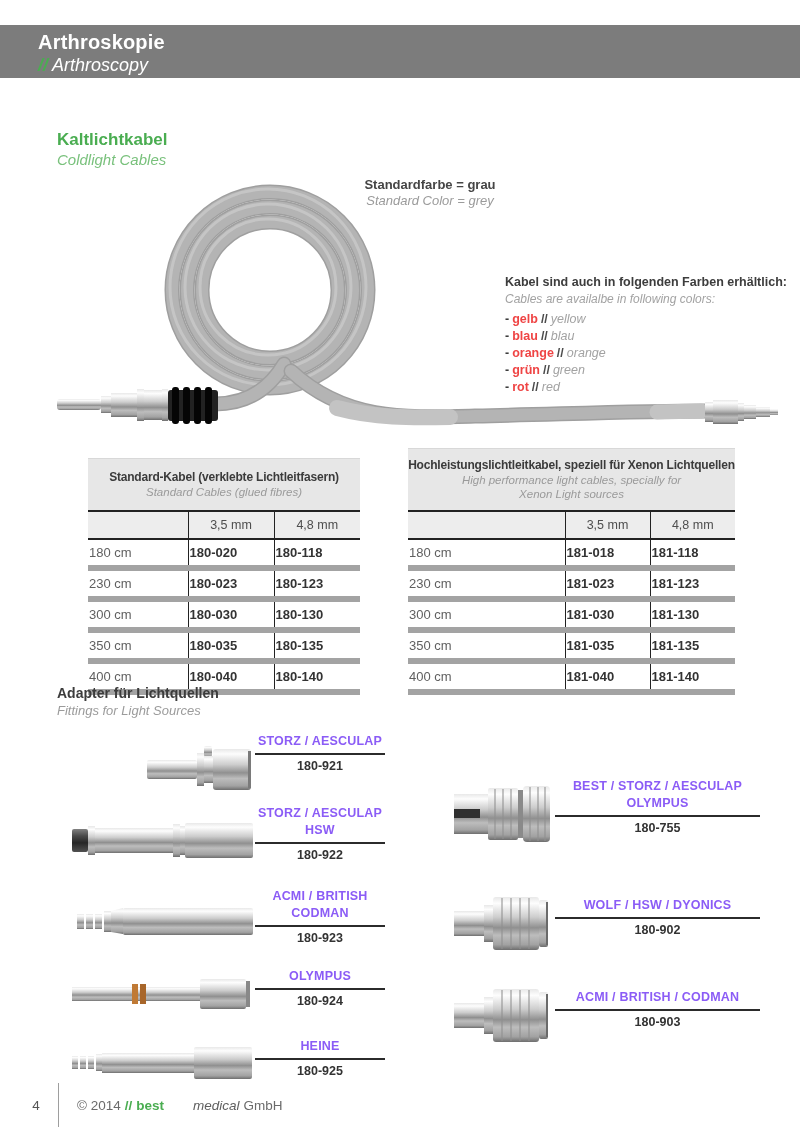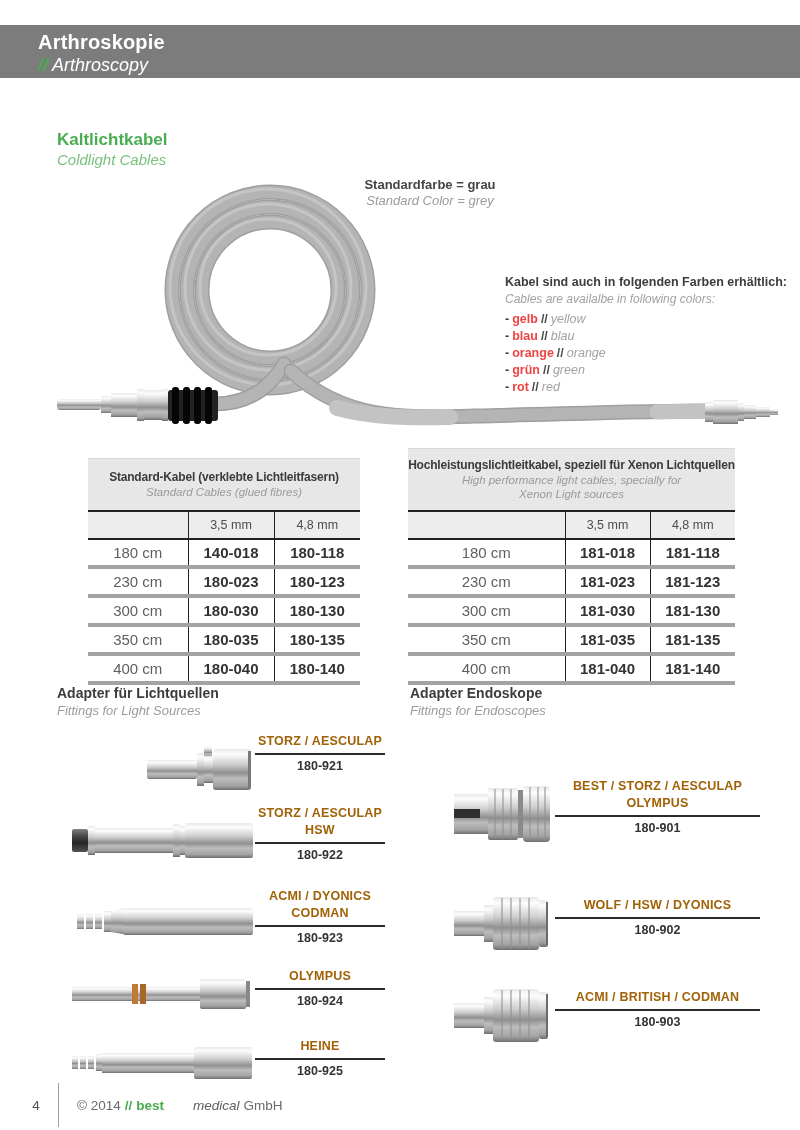--- a/index.html
+++ b/index.html
@@ -40,43 +40,43 @@
   .tbl-xenon{left:408px;top:448px;width:327px;}
   .tblhead{background:#e7e7e7;border-top:1px solid #d8d8d8;border-bottom:2px solid #222;
            text-align:center;box-sizing:border-box;display:flex;flex-direction:column;justify-content:center;}
   .tbl-standard .tblhead{height:54px;}
   .tbl-xenon .tblhead{height:64px;}
   .tbl-title-de{font-weight:bold;font-size:12px;color:#3b3b3b;line-height:15px;white-space:nowrap;letter-spacing:-.2px;}
   .tbl-title-en{font-style:italic;font-size:11.5px;color:#9a9a9a;line-height:14px;}
   table.spec{border-collapse:collapse;width:100%;table-layout:fixed;}
   table.spec th{background:#ededed;font-weight:normal;color:#4e4e4e;height:24px;
                 font-size:12.5px;border-bottom:2px solid #222;text-align:center;margin-left:31px;}
-  table.spec td{background:#fff;height:23px;font-size:15px;color:#5f5f5f;
-                text-align:center;border-bottom:4px solid #a3a3a3;}
+  table.spec td{background:#fff;height:23px;font-size:13px;color:#5f5f5f;
+                border-bottom:6px solid #a3a3a3;}
   table.spec td.code{font-weight:bold;color:#333;}
   table.spec th + th, table.spec td + td{border-left:1px solid #222;}
 
   
   .adapt-head{position:absolute;}
   .ah-light{left:57px;top:684px;}
   .ah-endo{left:410px;top:684px;}
   .ah-de{font-weight:bold;font-size:14px;color:#3c3c3c;line-height:18px;}
   .ah-en{font-style:italic;font-size:13px;color:#9b9b9b;line-height:17px;}
 
   .prod-col{position:absolute;}
   .pc-light{left:60px;top:727px;width:328px;height:390px;}
   .pc-endo{left:440px;top:772px;width:322px;height:300px;}
   .prod{position:absolute;display:flex;align-items:flex-start;}
   .prod-img{flex:none;display:flex;justify-content:flex-end;}
   .pc-light .prod-img{width:195px;}
   .pc-endo .prod-img{width:115px;justify-content:flex-start;padding-left:12px;box-sizing:border-box;}
   .prod-txt{flex:none;text-align:center;}
   .pc-light .prod-txt{width:130px;}
   .pc-endo .prod-txt{width:205px;}
-  .plabel{font-weight:bold;font-size:12.5px;color:#a16207;line-height:17px;letter-spacing:.2px;}
+  .plabel{font-weight:bold;font-size:12.5px;color:#8b5cf6;line-height:17px;letter-spacing:.2px;}
   .pline{border-bottom:2px solid #2b2b2b;margin-top:3px;}
   .pcode{font-weight:bold;font-size:12.5px;color:#333;margin-top:4px;}
 
   
   .footer{position:absolute;left:0;top:1080px;width:800px;height:50px;display:flex;align-items:center;}
   .pageno{font-size:13.5px;color:#555;margin-left:24px;width:24px;text-align:center;}
   .vrule{width:1px;height:44px;background:#9e9e9e;margin:0 18px 0 10px;}
   .copy{font-size:13.5px;color:#6b6b6b;}
   .copy span{margin-right:4px;}
   .copy .green{color:var(--accent-green,#4aad51);font-weight:bold;}
@@ -207,21 +207,21 @@
       <thead>
         <tr>
           <th></th>
           <th>3,5 mm</th>
           <th>4,8 mm</th>
         </tr>
       </thead>
       <tbody>
         <tr>
             <td>180 cm</td>
-            <td class="code">140-018</td>
+            <td class="code">180-020</td>
             <td class="code">180-118</td>
           </tr>
         <tr>
             <td>230 cm</td>
             <td class="code">180-023</td>
             <td class="code">180-123</td>
           </tr>
         <tr>
             <td>300 cm</td>
             <td class="code">180-030</td>
@@ -287,24 +287,20 @@
             <td class="code">181-140</td>
           </tr>
       </tbody>
     </table>
   </div>
 
   <div class="adapt-head ah-light">
     <div class="ah-de">Adapter für Lichtquellen</div>
     <div class="ah-en">Fittings for Light Sources</div>
   </div>
-  <div class="adapt-head ah-endo">
-    <div class="ah-de">Adapter Endoskope</div>
-    <div class="ah-en">Fittings for Endoscopes</div>
-  </div>
 
   <div class="prod-col pc-light">
 
     <div class="prod" style="top:6px">
       <div class="prod-img">
         <svg viewBox="0 0 110 56" width="110" height="56" style="margin-top:8px">
           <rect x="2" y="19" width="50" height="19" rx="2" fill="url(#met)"></rect>
           <rect x="52" y="12" width="7" height="33" fill="url(#met)"></rect>
           <rect x="59" y="5" width="8" height="11" rx="2" fill="url(#met)"></rect>
           <rect x="59" y="15" width="9" height="27" fill="url(#met)"></rect>
@@ -343,21 +339,21 @@
         <svg viewBox="0 0 180 50" width="180" height="50" style="margin-top:8px">
           <rect x="2" y="18" width="7" height="15" fill="url(#met)"></rect>
           <rect x="11" y="18" width="7" height="15" fill="url(#met)"></rect>
           <rect x="20" y="18" width="7" height="15" fill="url(#met)"></rect>
           <rect x="29" y="15" width="7" height="21" fill="url(#met)"></rect>
           <polygon points="36,15 48,12 48,38 36,36" fill="url(#met)"></polygon>
           <rect x="48" y="12" width="130" height="27" rx="2" fill="url(#met)"></rect>
         </svg>
       </div>
       <div class="prod-txt">
-        <div class="plabel">ACMI / DYONICS</div>
+        <div class="plabel">ACMI / BRITISH</div>
         <div class="plabel">CODMAN</div>
         <div class="pline"></div>
         <div class="pcode">180-923</div>
       </div>
     </div>
 
     <div class="prod" style="top:241px">
       <div class="prod-img">
         <svg viewBox="0 0 185 48" width="185" height="48" style="margin-top:2px">
           <rect x="2" y="17" width="128" height="14" fill="url(#met)"></rect>
@@ -404,21 +400,21 @@
           <path d="M43,11 V61 M51,11 V61 M59,11 V61" stroke="#8f8f8f" stroke-width="1.5" opacity="0.7" fill="none"></path>
           <rect x="66" y="12" width="5" height="48" fill="#8a8a8a"></rect>
           <rect x="71" y="8" width="27" height="56" rx="4" fill="url(#met)"></rect>
           <path d="M78,9 V63 M86,9 V63 M93,9 V63" stroke="#8f8f8f" stroke-width="1.5" opacity="0.7" fill="none"></path>
         </svg>
       </div>
       <div class="prod-txt">
         <div class="plabel">BEST / STORZ / AESCULAP</div>
         <div class="plabel">OLYMPUS</div>
         <div class="pline"></div>
-        <div class="pcode">180-901</div>
+        <div class="pcode">180-755</div>
       </div>
     </div>
 
     <div class="prod" style="top:125px">
       <div class="prod-img">
         <svg viewBox="0 0 100 70" width="100" height="70" style="margin-top:-10px">
           <rect x="2" y="24" width="30" height="25" fill="url(#met)"></rect>
           <rect x="32" y="18" width="9" height="37" fill="url(#met)"></rect>
           <rect x="41" y="10" width="46" height="53" rx="3" fill="url(#met)"></rect>
           <path d="M50,11 V62 M59,11 V62 M68,11 V62 M77,11 V62" stroke="#8f8f8f" stroke-width="1.5" opacity="0.7" fill="none"></path>

